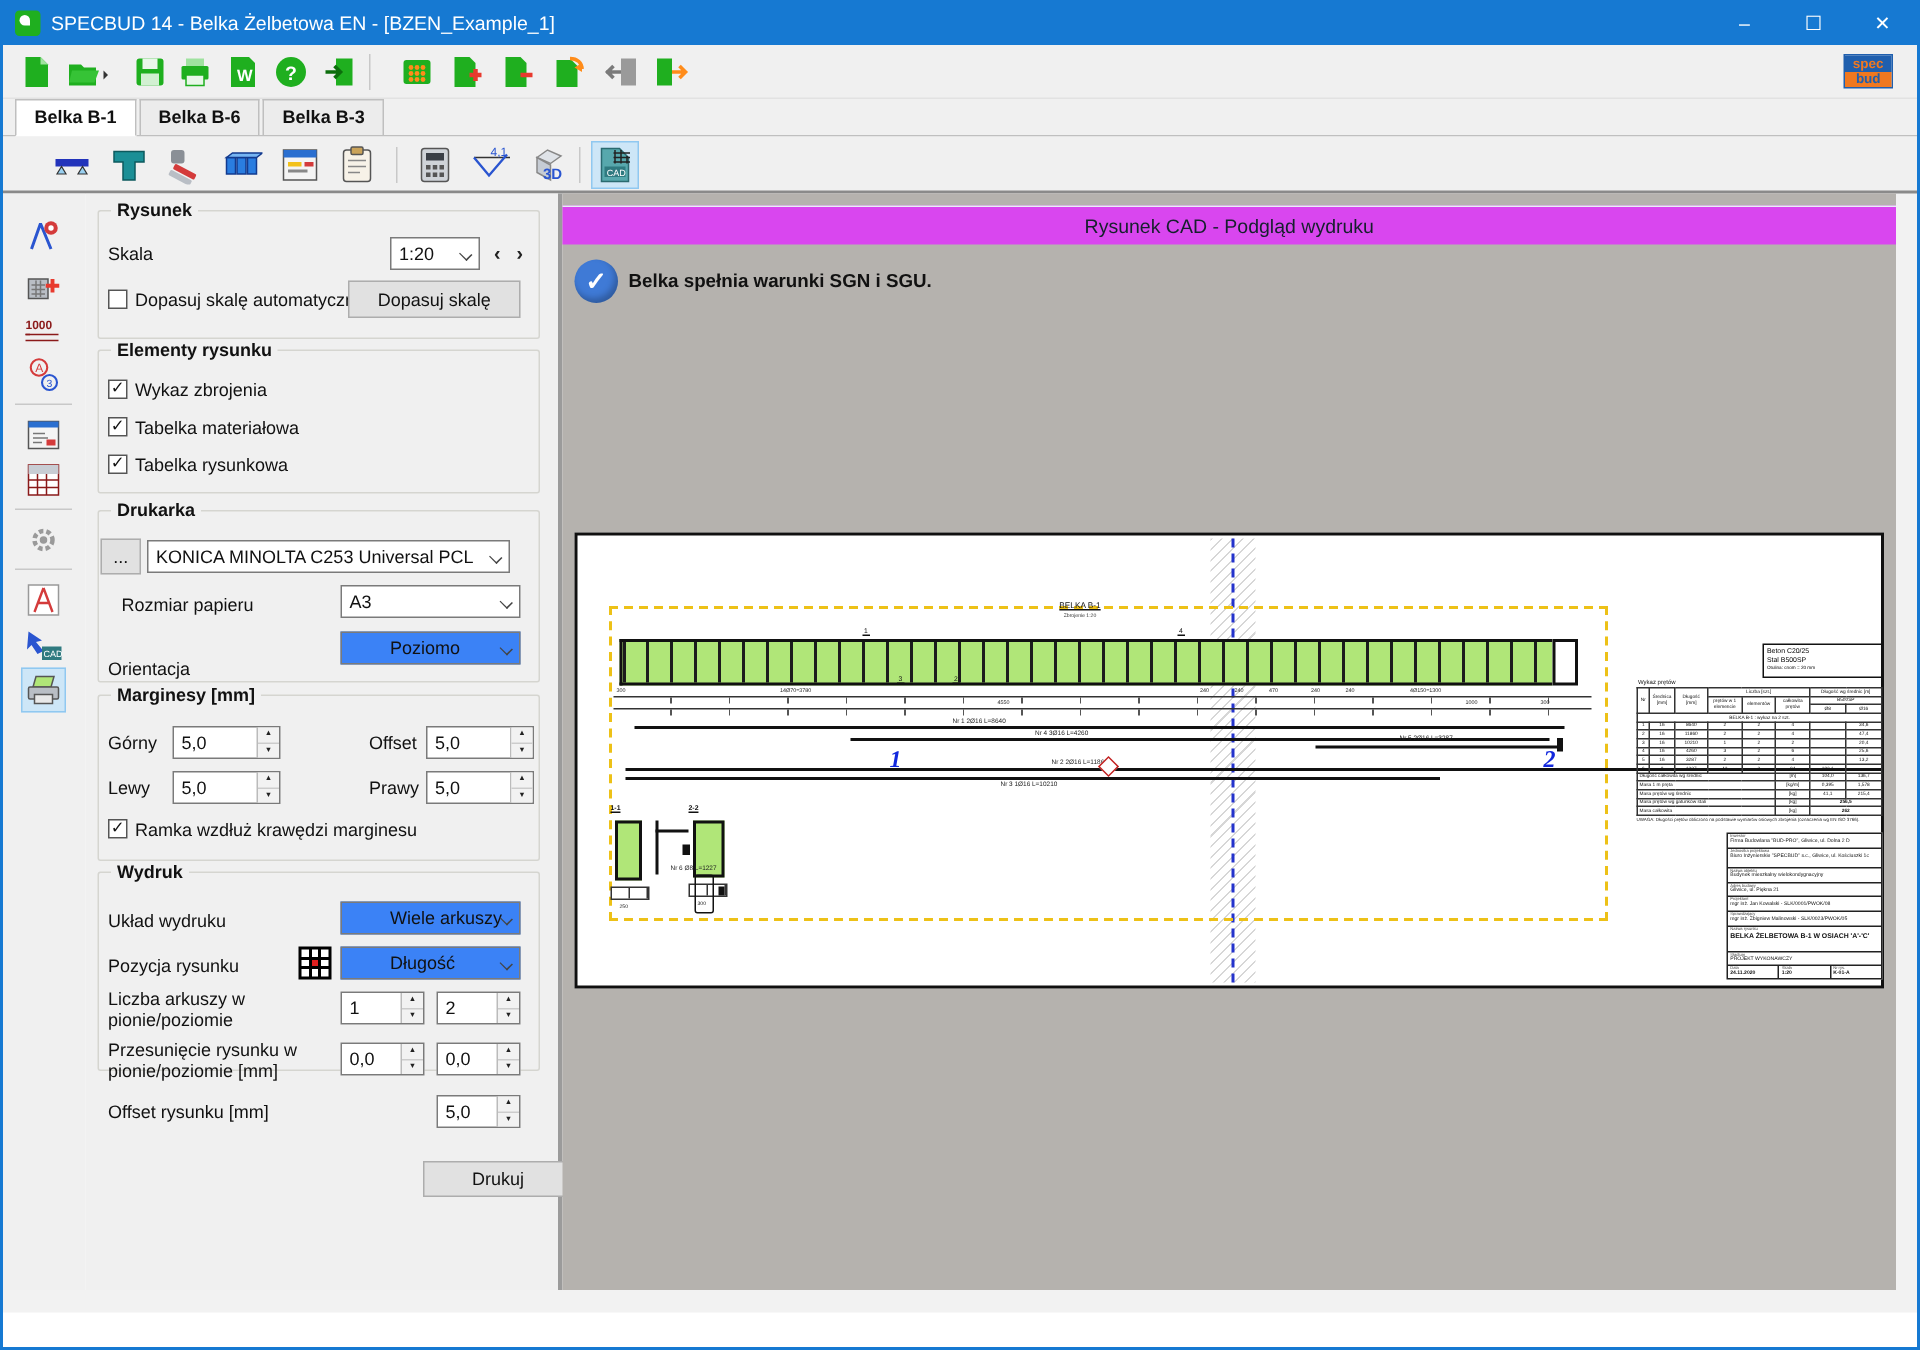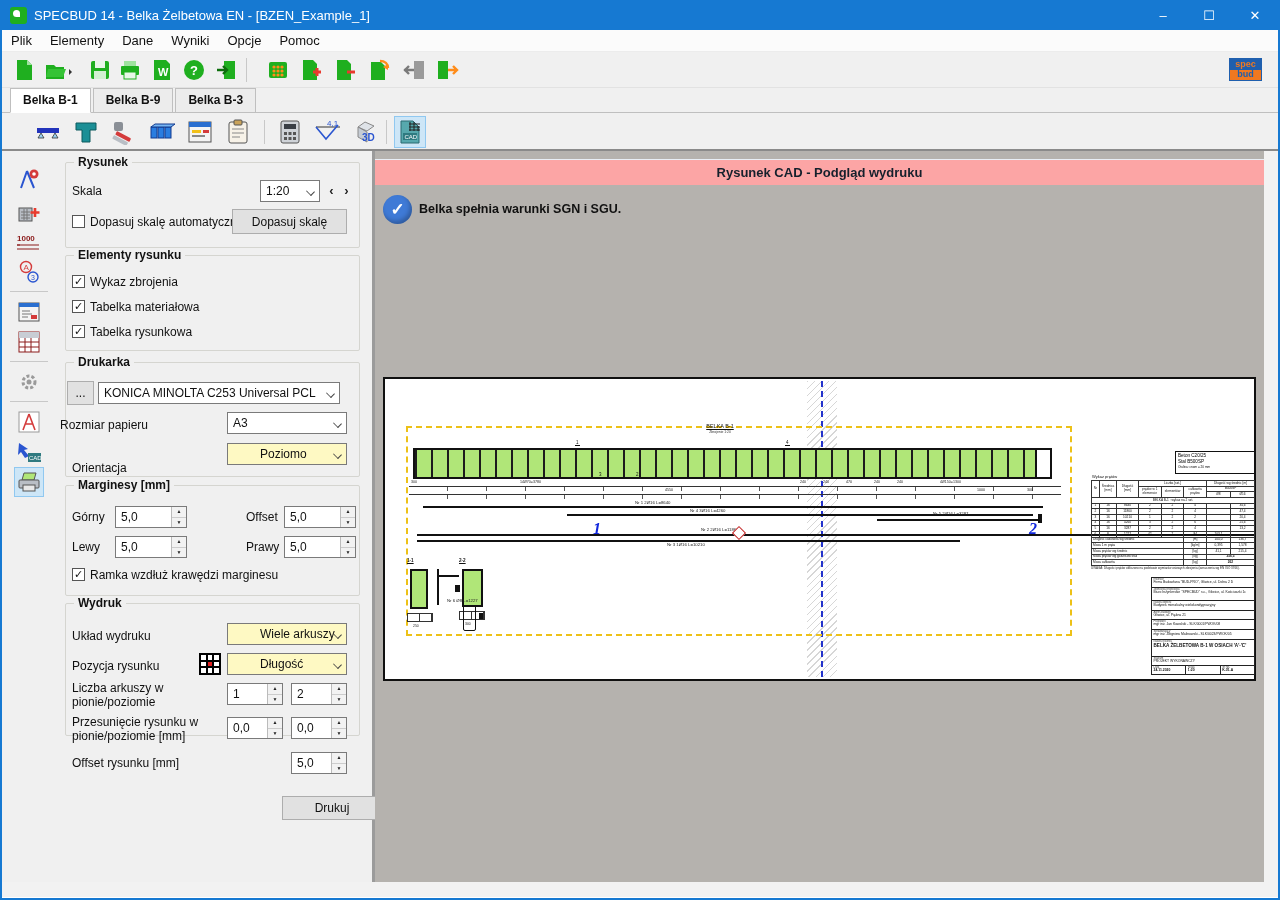--- a/index.html
+++ b/index.html
@@ -40,37 +40,37 @@
   .iconstrip { width:55px; background:#f0f0f0; position:relative; }
   .sbtn { position:absolute; left:12px; width:30px; height:30px; display:flex; align-items:center; justify-content:center; }
   .sbtn.active { background:#cde6f7; border:1px solid #90c8f0; }
   .hsep { position:absolute; left:8px; width:38px; height:1px; background:#c8c8c8; }
 
   .panel { width:315px; background:#f0f0f0; position:relative; font-size:12px; color:#111; }
   .group { position:absolute; left:8px; width:295px; border:1px solid #d5d5d0; border-radius:2px; }
   .gtitle { position:absolute; top:-8px; left:8px; background:#f0f0f0; padding:0 4px; font-weight:bold; }
   .lbl { position:absolute; }
   .combo { position:absolute; height:22px; border:1px solid #7a7a7a; background:#fff; font-size:12px; display:flex; align-items:center; padding-left:5px; }
-  .combo.gray { background:#fef9c3;padding-left:32px; }
+  .combo.gray { background:#3b82f6;padding-left:32px; }
   .combo .chev { position:absolute; right:5px; top:7px; width:7px; height:7px; border-right:1.5px solid #444; border-bottom:1.5px solid #444; transform:rotate(45deg) scale(1,.8); transform-origin:center; }
   .btn { position:absolute; background:#e1e1e1; border:1px solid #adadad; font-size:12px; display:flex; align-items:center; justify-content:center; color:#111; }
   .cb { position:absolute; width:13px; height:13px; border:1px solid #555; background:#fff; font-size:11px; line-height:11px; text-align:center; color:#111; }
   .cb.checked:before { content:"✓"; }
   .cblbl { position:absolute; }
   .spin { position:absolute; height:22px; border:1px solid #7a7a7a; background:#fff; }
   .spin .val { position:absolute; left:5px; top:3px; font-size:12px; }
   .spin .ud { position:absolute; right:0; top:0; width:15px; height:100%; border-left:1px solid #bbb; display:flex; flex-direction:column; }
   .spin .ud div { flex:1; font-size:5px; line-height:9px; text-align:center; background:#f2f2f2; color:#222; }
   .spin .ud div+div { border-top:1px solid #ccc; }
   .arrbtn { position:absolute; width:13px; height:20px; font-weight:bold; font-size:13px; text-align:center; line-height:20px; color:#222; }
 
   .vdivider { width:3px; background:#9b9b9b; }
   .main { width:889px; background:#b5b2ae; position:relative; }
   .rightstrip { width:14px; background:#f2f2f2; }
-  .caption { position:absolute; left:0; top:8px; width:100%; height:26px; background:#fca5a5; border-top:1px solid #e8eef5; display:flex; align-items:center; justify-content:center; font-size:13px; font-weight:bold; color:#15202c; }
+  .caption { position:absolute; left:0; top:8px; width:100%; height:26px; background:#d946ef; border-top:1px solid #e8eef5; display:flex; align-items:center; justify-content:center; font-size:13px; font-weight:normal; color:#15202c; }
   .statuscircle { position:absolute; left:8px; top:44px; width:29px; height:29px; border-radius:50%; background:#3f7ad6; color:#fff; display:flex; align-items:center; justify-content:center; font-size:17px; font-weight:bold; box-shadow:inset -2px -3px 4px rgba(0,0,0,.25); }
   .statustext { position:absolute; left:44px; top:51px; font-size:12.5px; font-weight:bold; color:#111; }
 
   
   .paper { position:absolute; left:8px; top:226px; width:873px; height:304px; background:#fff; border:2px solid #101010; }
   .hatchband { position:absolute; left:422px; top:2px; width:30px; height:296px; background:repeating-linear-gradient(135deg, rgba(110,110,110,.28) 0 1px, transparent 1px 5px); }
   .splitline { position:absolute; left:436px; top:2px; height:296px; border-left:2px dashed #2433cc; }
   .yframe { position:absolute; left:21px; top:47px; width:666px; height:210px; border:2px dashed #edc117; }
   .beamtitle { position:absolute; left:290px; top:44px; width:90px; text-align:center; font-size:5.5px; color:#111; text-decoration:underline; }
   .beamsub { position:absolute; left:290px; top:51px; width:90px; text-align:center; font-size:3.4px; color:#333; }
@@ -124,28 +124,20 @@
   <div class="titlebar">
     <span class="appicon"></span>
     <span>SPECBUD 14 - Belka Żelbetowa EN - [BZEN_Example_1]</span>
     <div class="wctrls">
       <div class="wctrl">–</div>
       <div class="wctrl">☐</div>
       <div class="wctrl close">✕</div>
     </div>
   </div>
 
-  <div class="menubar">
-    <span class="menuitem">Plik</span>
-    <span class="menuitem">Elementy</span>
-    <span class="menuitem">Dane</span>
-    <span class="menuitem">Wyniki</span>
-    <span class="menuitem">Opcje</span>
-    <span class="menuitem">Pomoc</span>
-  </div>
 
   <div class="toolbar">
     <div class="tbtn" style="left:8px">
       <svg width="22" height="22">
           <path d="M4 1h10l5 5v15H4z" fill="#1faf1f"></path>
           <path d="M14 1l5 5h-5z" fill="#9fe29f"></path>
         </svg>
     </div>
     <div class="tbtn" style="left:40px;width:36px">
       <svg width="30" height="22">
@@ -235,21 +227,21 @@
         </svg>
     </div>
     <div class="logo">
       <span class="lt">spec</span>
       <span class="lb">bud</span>
     </div>
   </div>
 
   <div class="tabbar">
     <div class="tab active">Belka B-1</div>
-    <div class="tab">Belka B-9</div>
+    <div class="tab">Belka B-6</div>
     <div class="tab">Belka B-3</div>
   </div>
 
   <div class="toolbar2">
     <div class="tbtn2" style="left:30px">
       <svg width="26" height="26">
           <rect x="2" y="9" width="22" height="5" fill="#2233bb"></rect>
           <path d="M6 14l-3 5h6zM20 14l-3 5h6z" fill="#9ad0f0" stroke="#333" stroke-width="0.8"></path>
         </svg>
     </div>
@@ -438,21 +430,21 @@
       <div class="cblbl" style="left:33px;top:174px">Tabelka rysunkowa</div>
 
       <div class="group" style="top:211px;height:115px">
         <div class="gtitle">Drukarka</div>
       </div>
       <div class="btn" style="left:10px;top:230px;width:27px;height:24px">...</div>
       <div class="combo" style="left:41px;top:231px;width:242px">
         <span>KONICA MINOLTA C253 Universal PCL</span>
           <span class="chev"></span>
       </div>
-      <div class="lbl" style="left:3px;top:267px">Rozmiar papieru</div>
+      <div class="lbl" style="left:24px;top:267px">Rozmiar papieru</div>
       <div class="combo" style="left:170px;top:261px;width:120px">
         <span>A3</span>
           <span class="chev"></span>
       </div>
       <div class="lbl" style="left:15px;top:310px">Orientacja</div>
       <div class="combo gray" style="left:170px;top:292px;width:120px">
         <span>Poziomo</span>
           <span class="chev"></span>
       </div>
 

